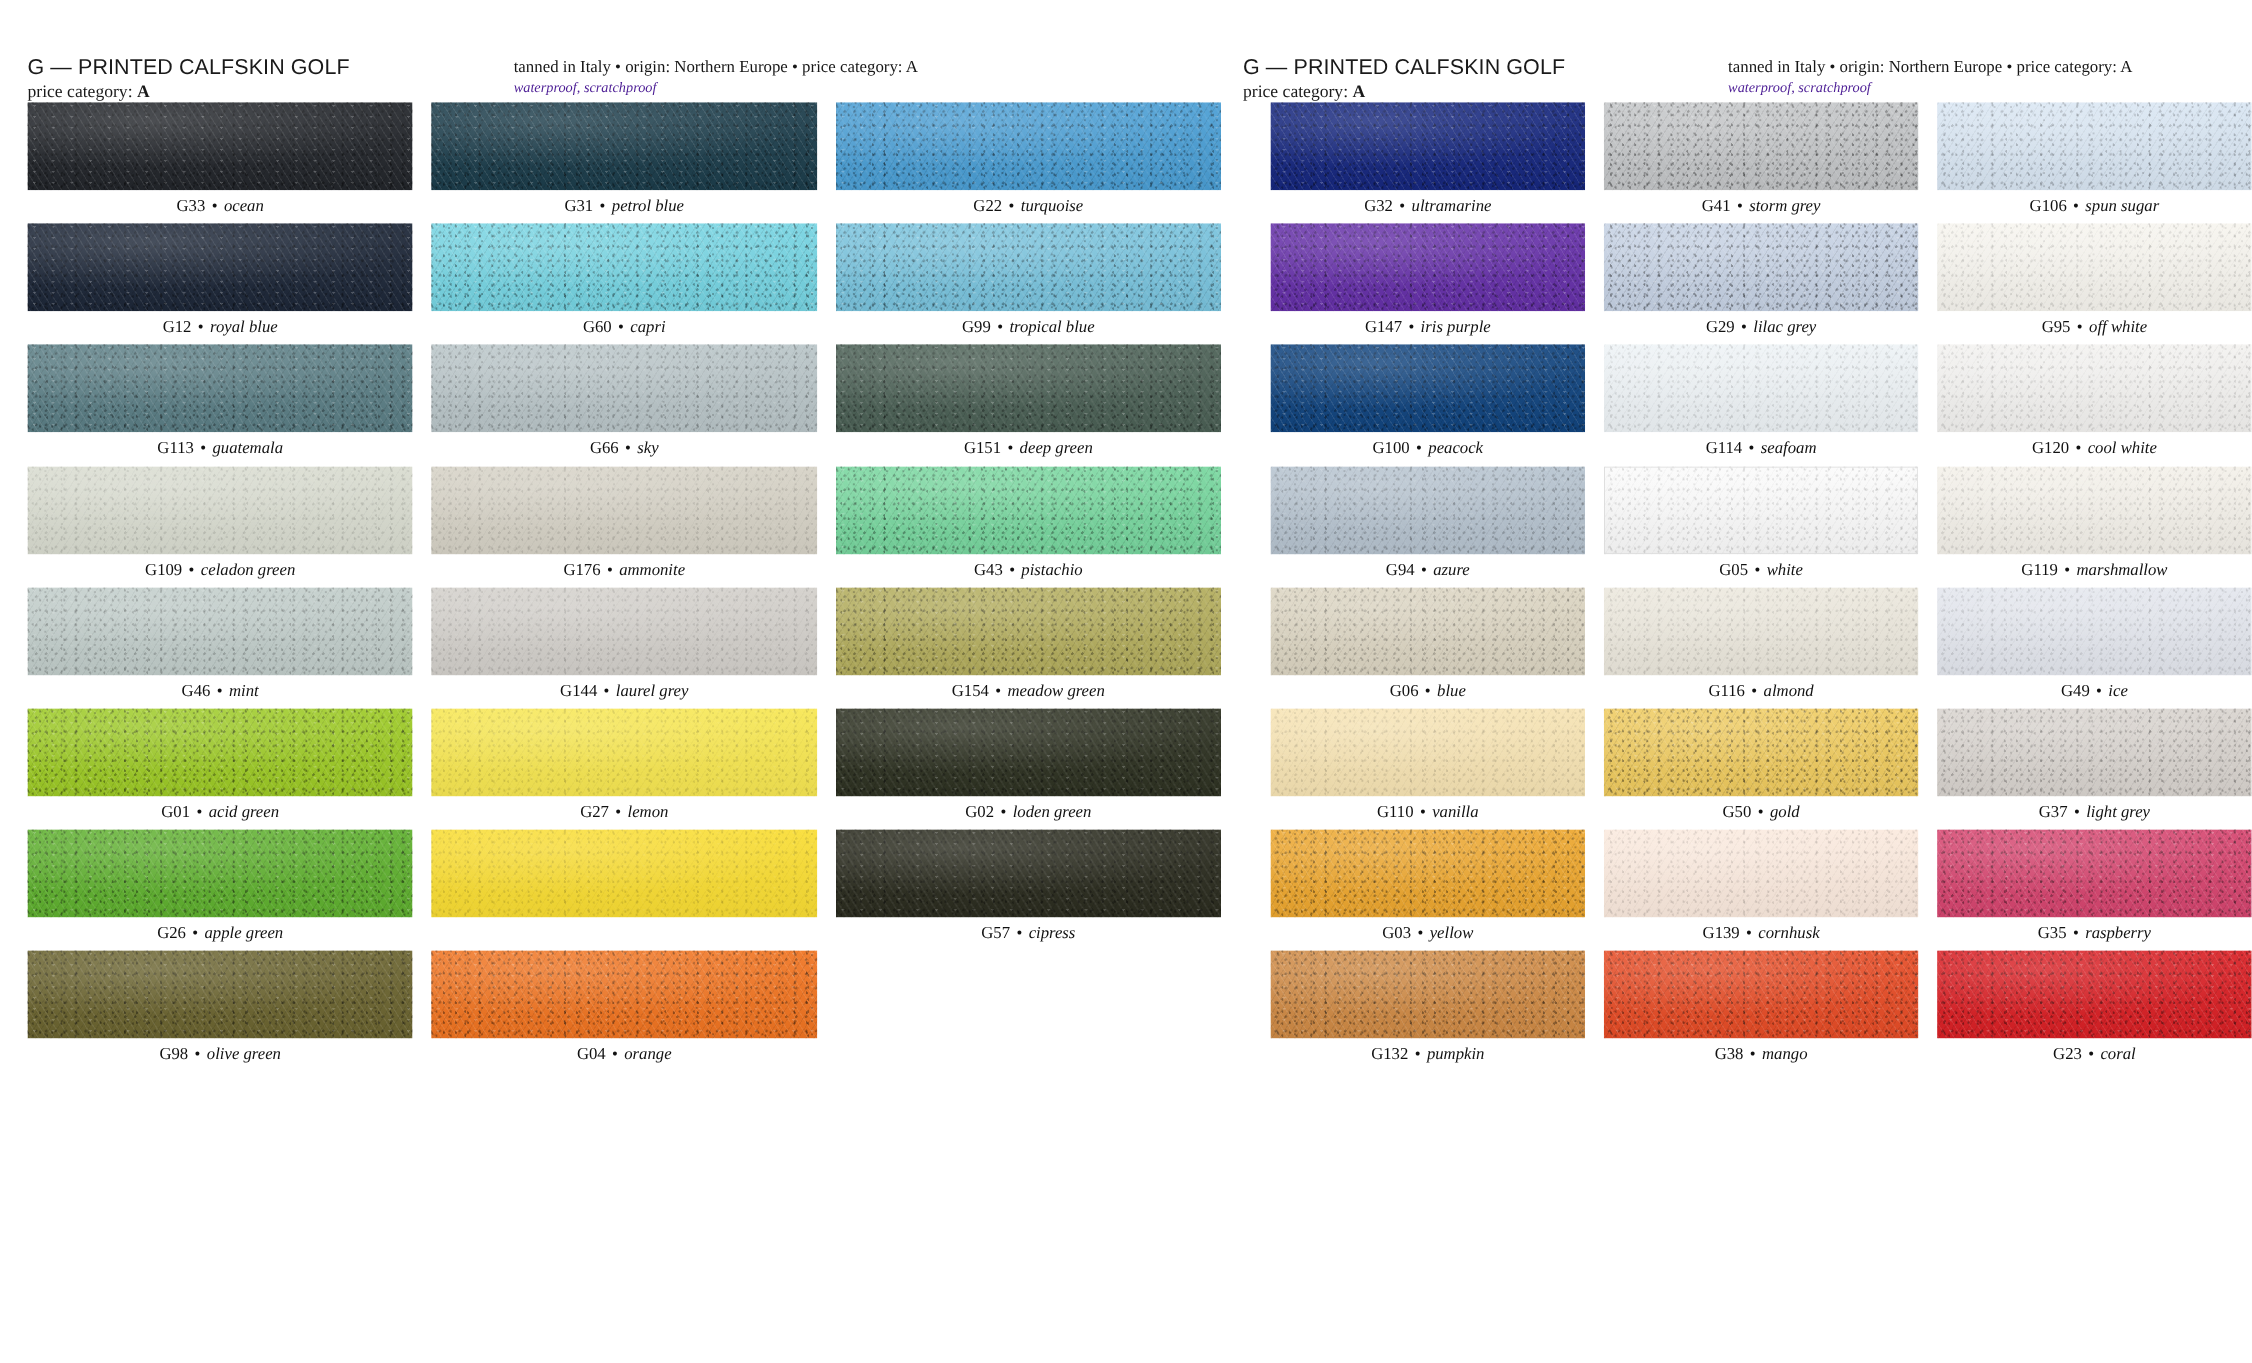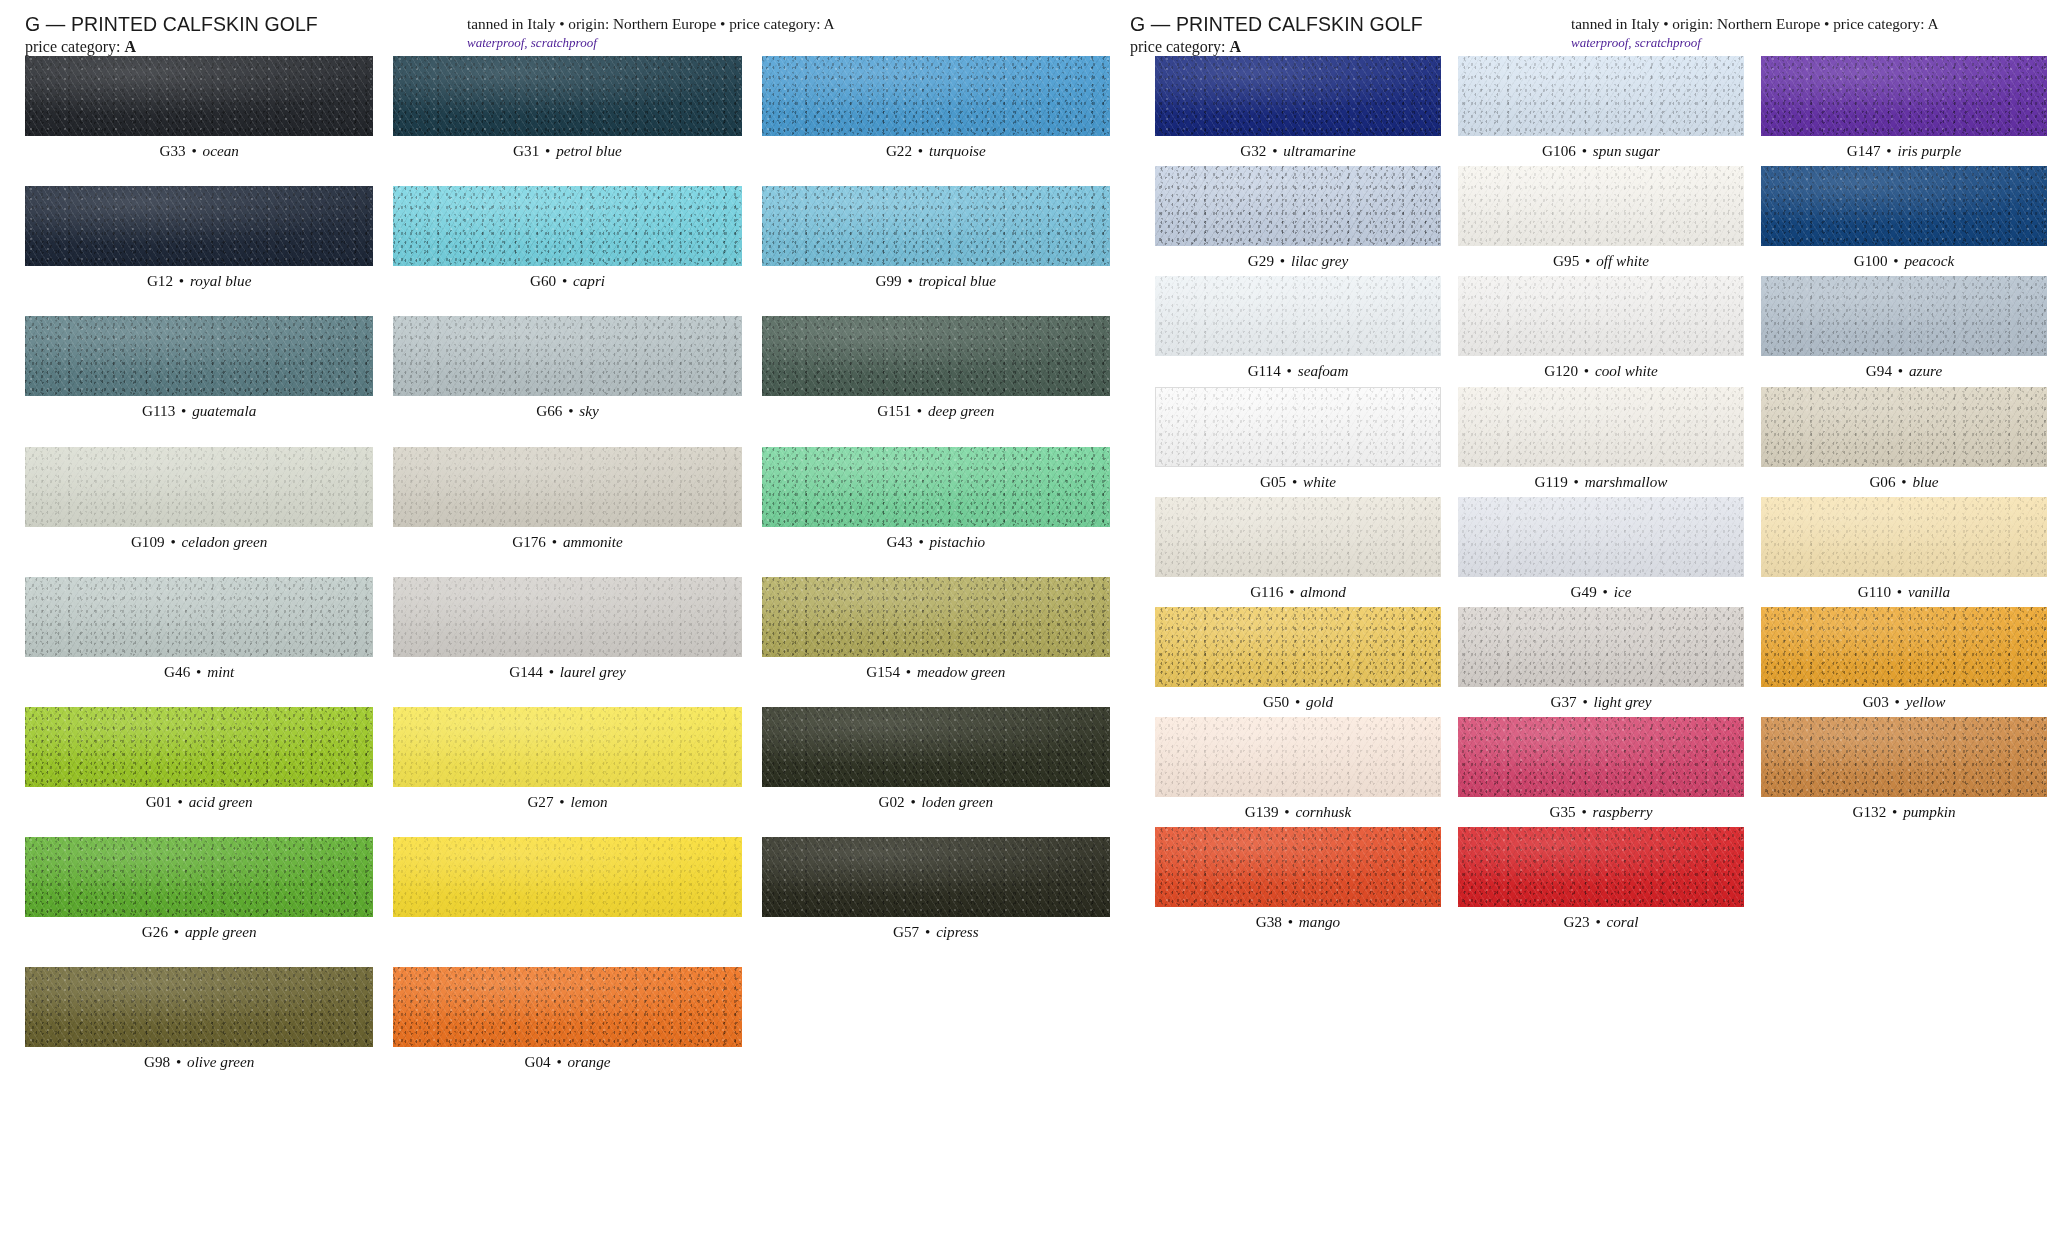--- a/index.html
+++ b/index.html
@@ -5,21 +5,21 @@
 <style>
   html,body{margin:0;padding:0;}
   body{
     width:2047px;height:1239px;
     background:#ffffff;
     font-family:"Liberation Serif", serif;
     overflow:hidden;
     position:relative;
   }
   .spread{display:flex;width:2047px;height:1239px;}
-  .page{position:relative;box-sizing:border-box;}
+  .page{position:relative;box-sizing:border-box;margin-top:37px;}
   .page.left{width:1130px;padding:14px 0 0 25px;}
   .page.right{width:917px;padding:14px 0 0 0;}
 
   
   .hdr{position:relative;height:42px;}
   .hdr-title{
     font-family:"Liberation Sans", sans-serif;
     font-size:19.5px;letter-spacing:.1px;color:#1a1a1a;
     line-height:1.12;font-weight:400;white-space:nowrap;
   }
@@ -37,21 +37,21 @@
   }
   .hdr-props{
     font-family:"Liberation Serif", serif;
     font-style:italic;font-size:13px;color:#4c1d95;
     margin-top:2px;white-space:nowrap;
   }
 
   
   .grid{display:grid;grid-template-columns:repeat(3,1fr);
         column-gap:17px;row-gap:0px;}
-  .page.left  .grid{width:1085px;gap:20px;}
+  .page.left  .grid{width:1085px;}
   .page.right .grid{width:892px;margin-left:25px;}
 
   .cell{display:flex;flex-direction:column;align-items:stretch;}
   .sw-wrap{
     position:relative;width:100%;height:80px;overflow:hidden;
   }
   .sw{
     position:absolute;inset:0;
     background-repeat:repeat;
   }
@@ -313,20 +313,28 @@
         <div class="cell">
           <div class="sw-wrap">
             <div class="sw t-strong" style="background-color: rgb(22, 39, 126);"></div>
             <div class="sw-sheen"></div>
             <div class="sw-border"></div>
           </div>
           <div class="cap"><span class="code">G32</span><span class="dot"> • </span><span class="nm">ultramarine</span></div>
         </div>
         <div class="cell">
           <div class="sw-wrap">
+            <div class="sw t-strong" style="background-color: rgb(195, 197, 199);"></div>
+            <div class="sw-sheen"></div>
+            <div class="sw-border"></div>
+          </div>
+          <div class="cap"><span class="code">G41</span><span class="dot"> • </span><span class="nm">storm grey</span></div>
+        </div>
+        <div class="cell">
+          <div class="sw-wrap">
             <div class="sw t-mid" style="background-color: rgb(217, 230, 243);"></div>
             <div class="sw-sheen"></div>
             <div class="sw-border"></div>
           </div>
           <div class="cap"><span class="code">G106</span><span class="dot"> • </span><span class="nm">spun sugar</span></div>
         </div>
         <div class="cell">
           <div class="sw-wrap">
             <div class="sw t-strong" style="background-color: rgb(101, 48, 168);"></div>
             <div class="sw-sheen"></div>

